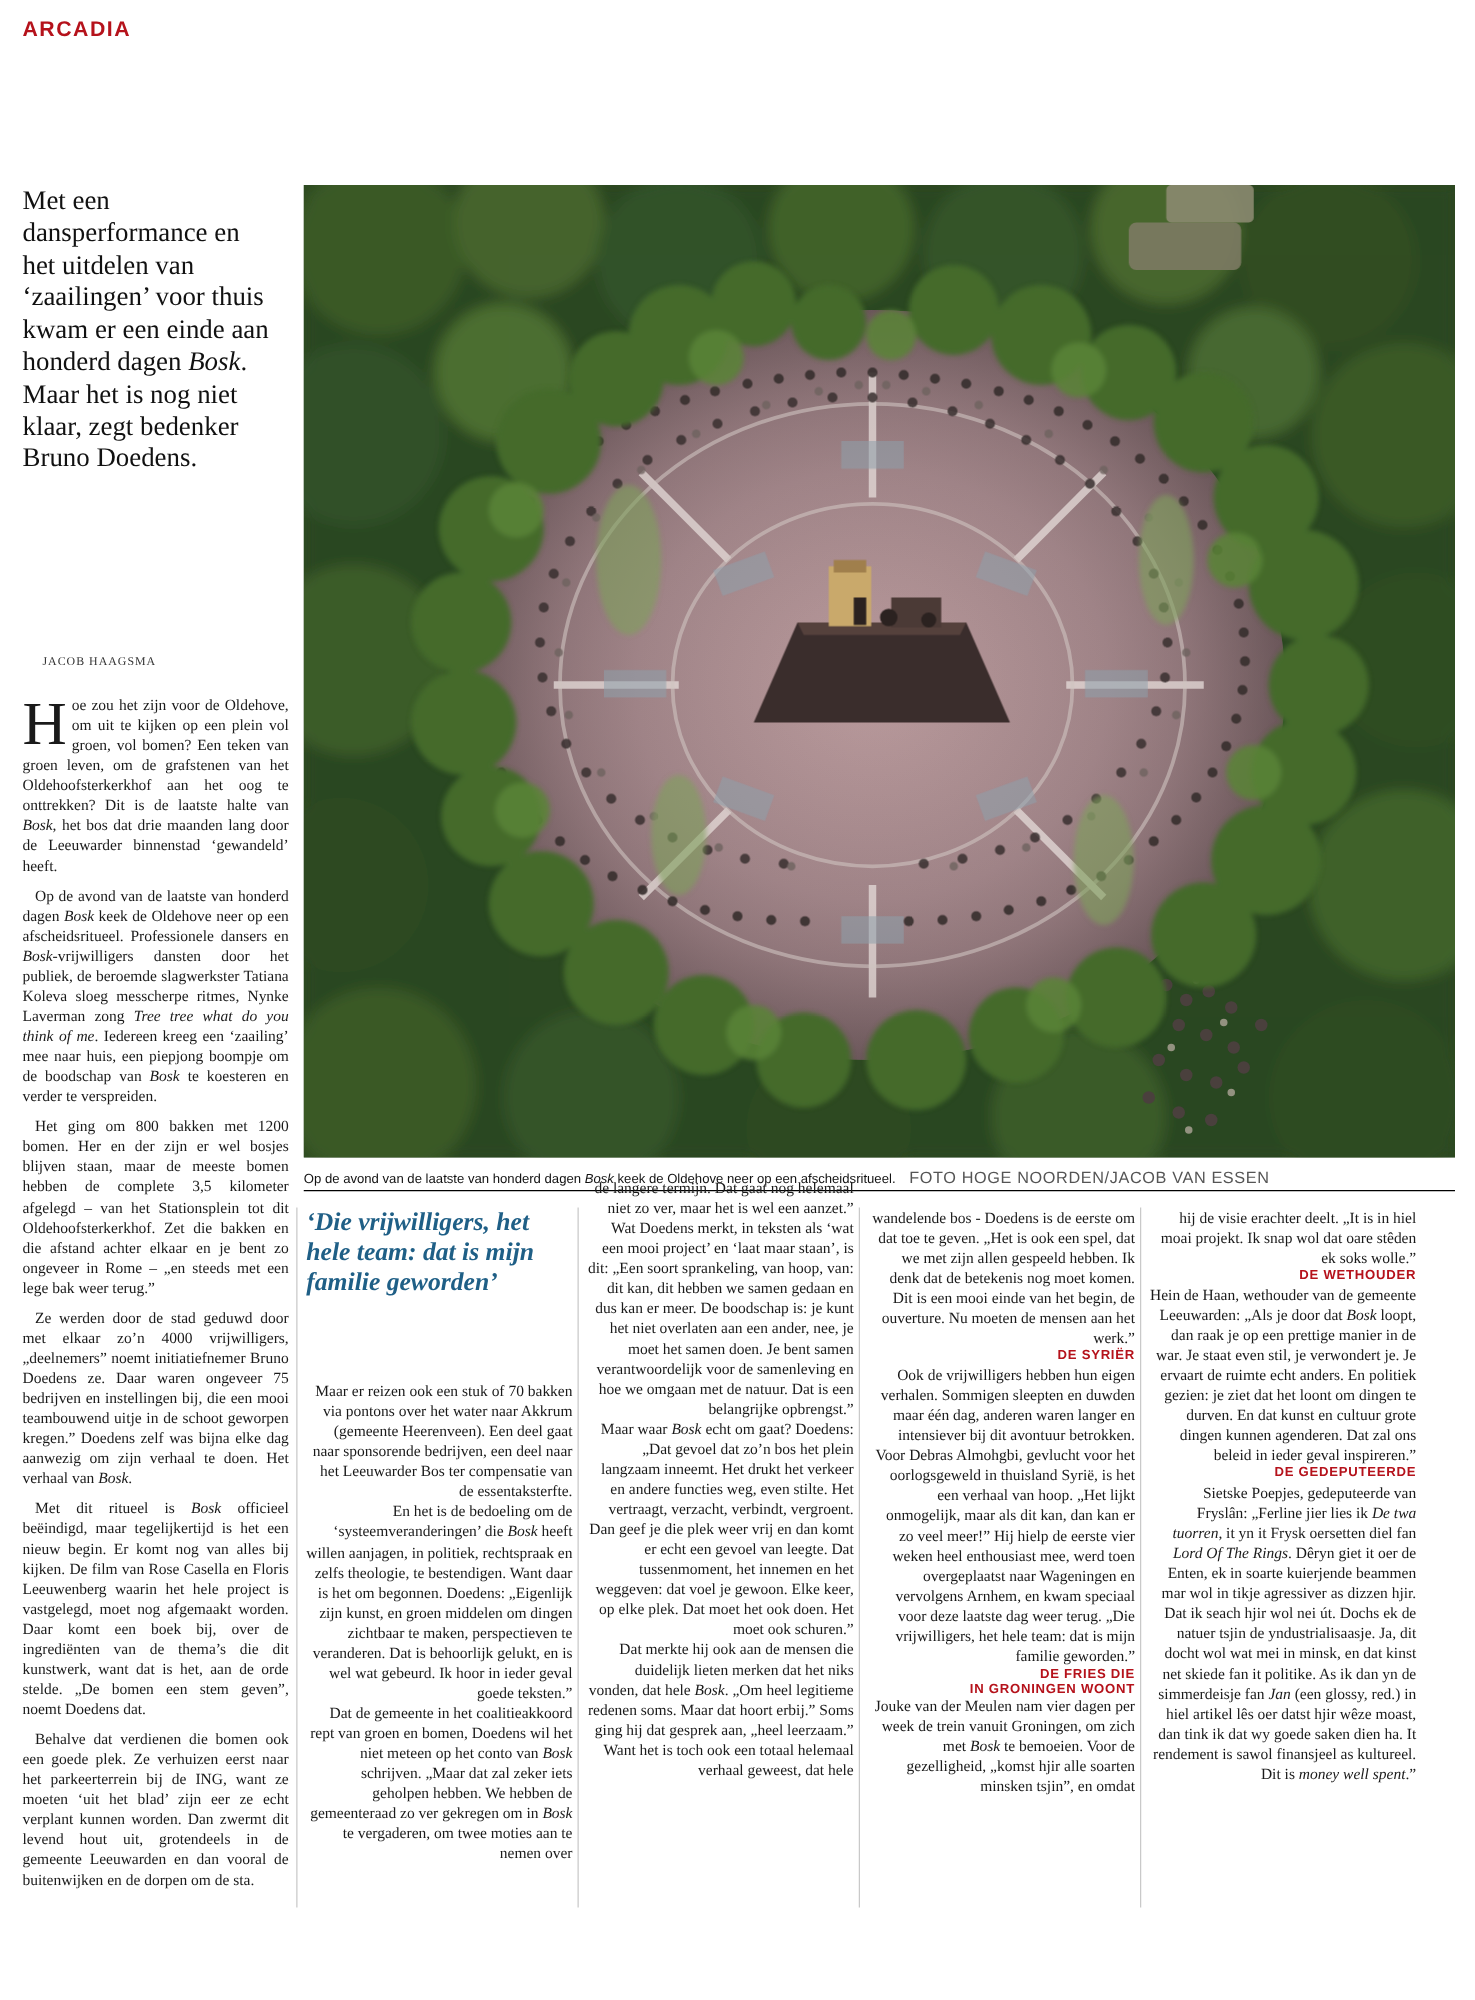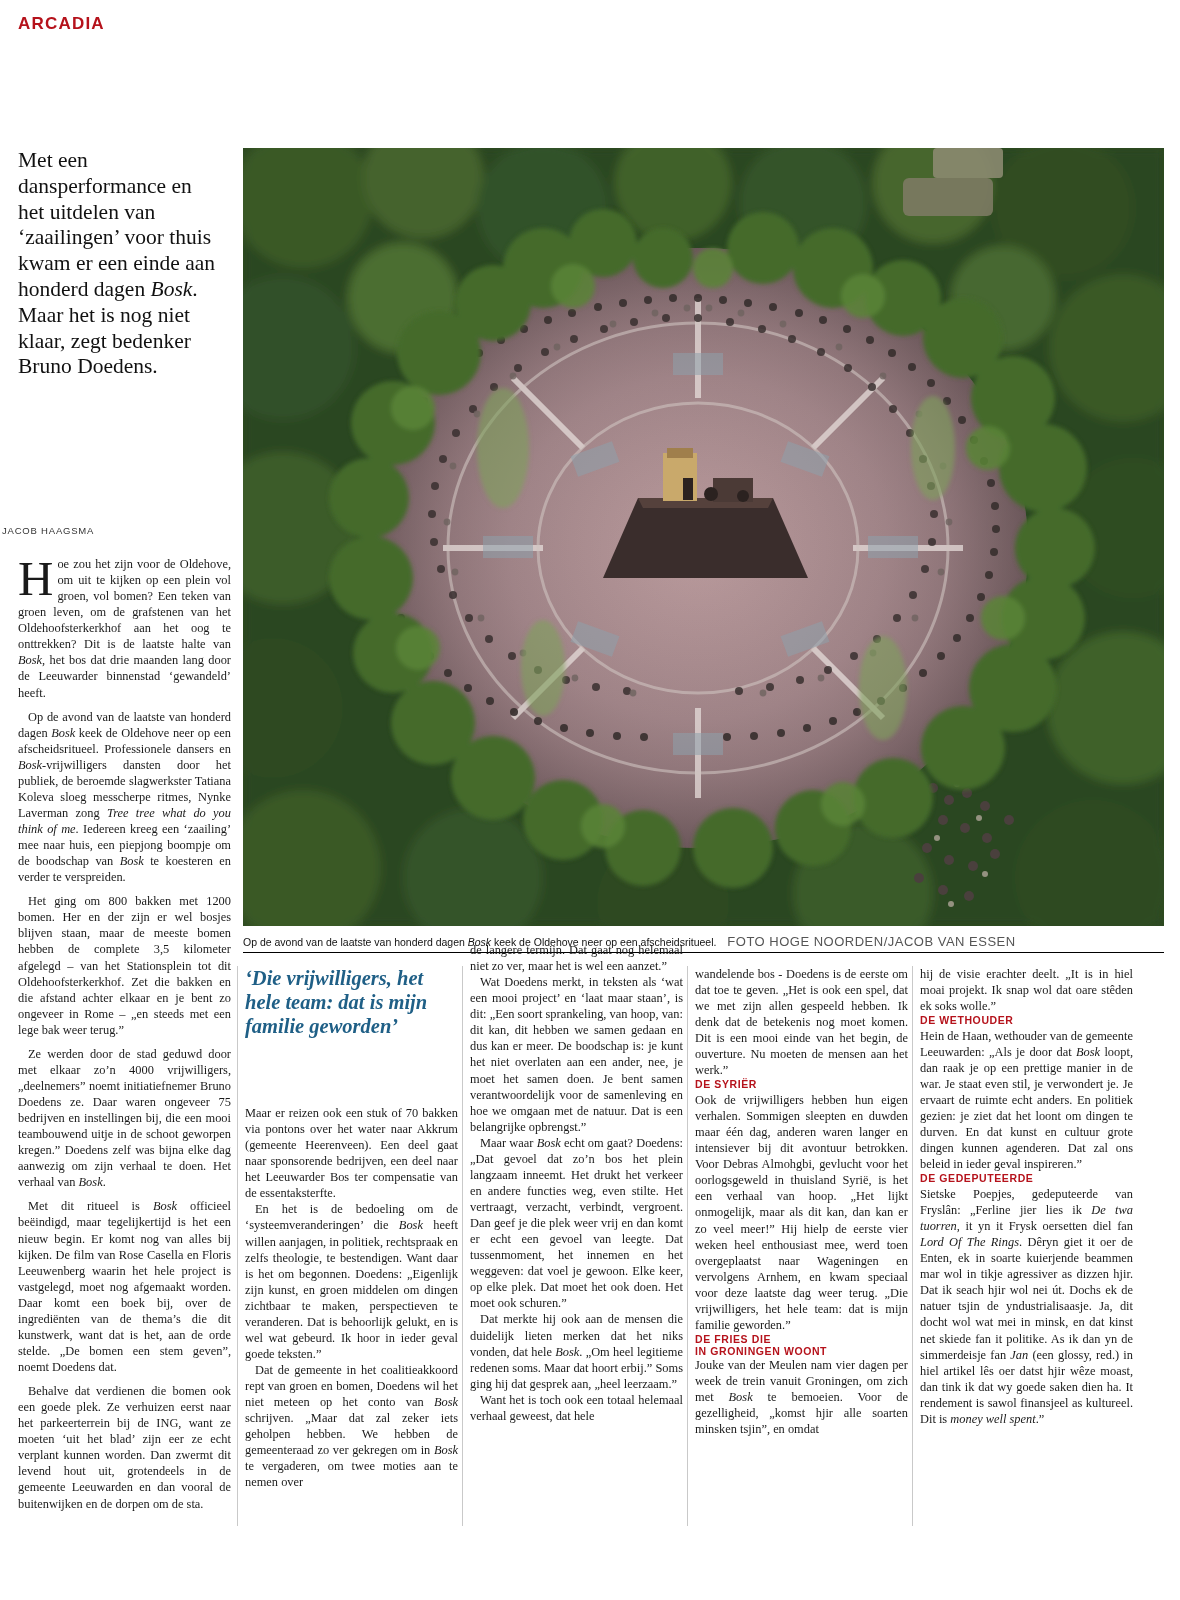--- a/index.html
+++ b/index.html
@@ -29,22 +29,22 @@
 
   
   .standfirst {
     position:absolute; left:18px; top:148px; width:205px;
     font-family:"Liberation Serif", serif;
     font-size:21.5px; line-height:1.20; color:#111;
   }
   .standfirst i { font-style:italic; }
 
   .byline {
-    position:absolute; left:2px; top:525px; width:205px;
-    font-family:Liberation Sans, sans-serif;
+    position:absolute; left:34px; top:525px; width:205px;
+    font-family:Liberation Serif, serif;
     font-size:9.5px; letter-spacing:0.8px; color:#333;
   }
 
   
   .leadcol {
     position:absolute; left:18px; top:556px; width:213px;
     font-size:12.4px; line-height:1.295;
     text-align:justify; hyphens:auto;
   }
   .leadcol p { margin:0; text-indent:10px; }
@@ -91,21 +91,21 @@
   
   .bodycol {
     position:absolute; top:1105px;
     font-size:12.4px; line-height:1.295;
     text-align:justify; hyphens:auto;
   }
   .bodycol.c1 { left:245px; width:213px; }
   .bodycol.c2 { left:470px; top:942px; width:213px; }
   .bodycol.c3 { left:695px; top:966px; width:213px; }
   .bodycol.c4 { left:920px; top:966px; width:213px; }
-  .bodycol p { margin:0; text-indent:10px; }
+  .bodycol p { margin:0; text-indent:10px;text-align:right; }
   .bodycol p.first { text-indent:0; }
   .bodycol p + p { margin-top:0; }
   .bodycol i { font-style:italic; }
   .subhead {
     font-family:"Liberation Sans", sans-serif;
     font-weight:bold; font-size:10.5px; letter-spacing:0.6px;
     color:#b5121b;
     margin:11px 0 2px 0;
     text-indent:0 !important;
     text-align:left;

